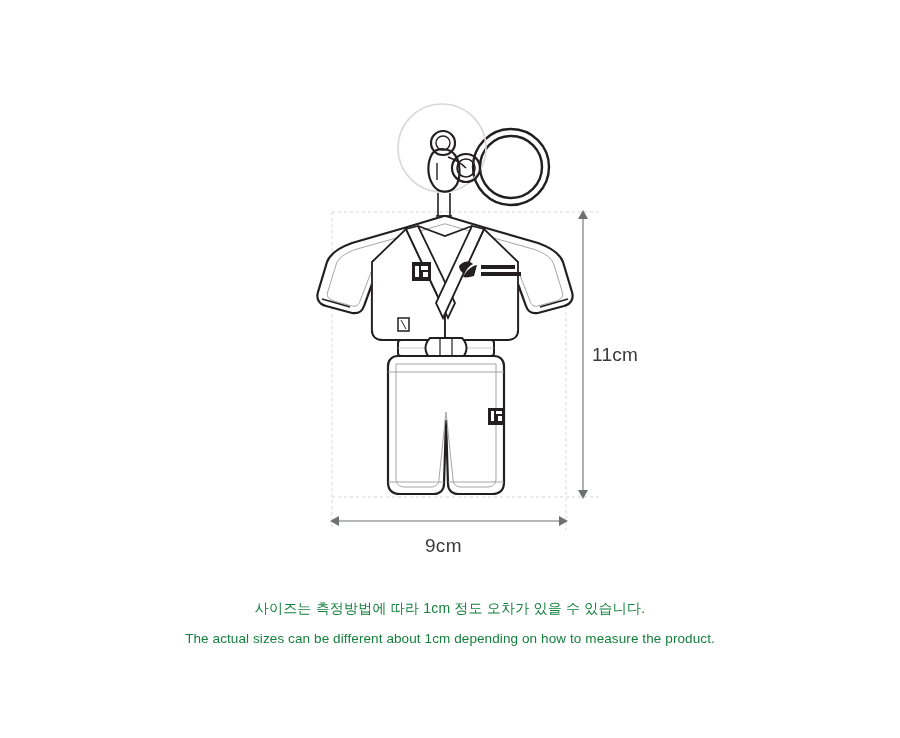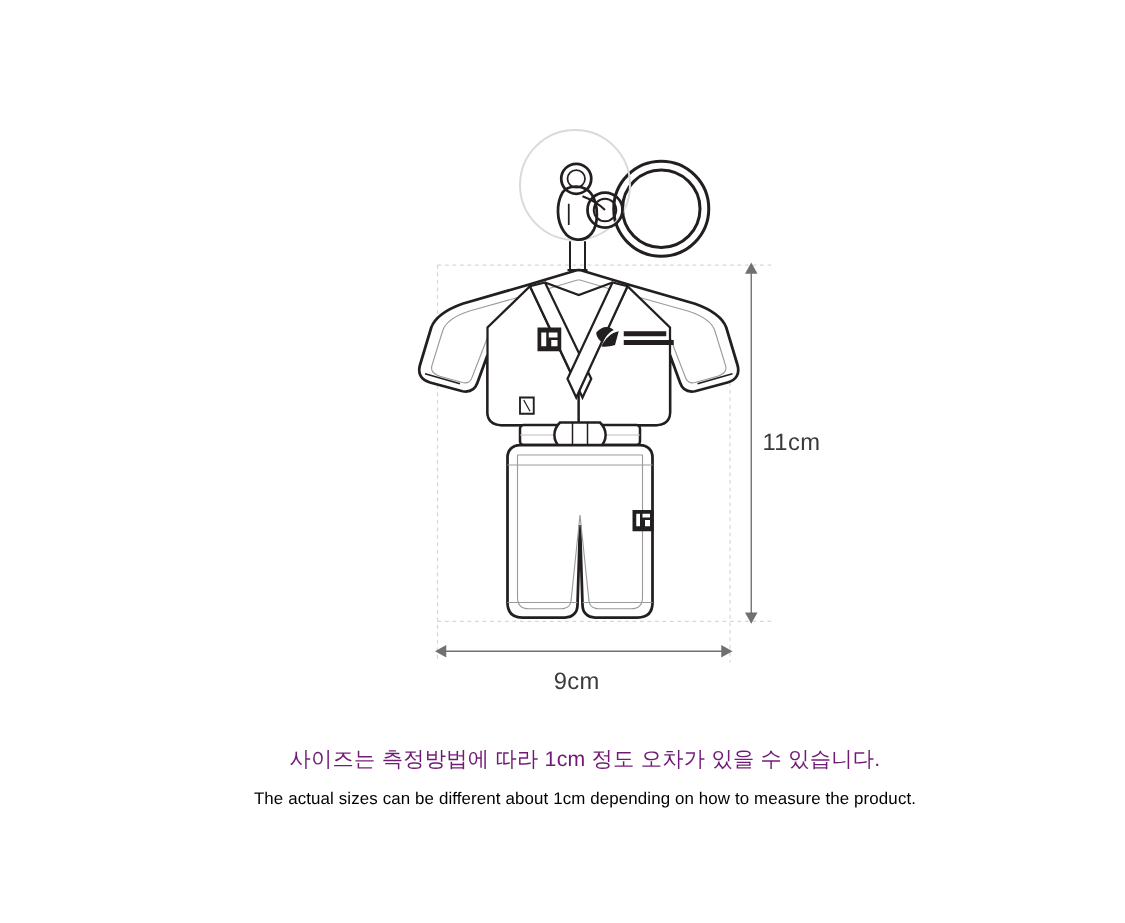--- a/index.html
+++ b/index.html
@@ -12,45 +12,44 @@
     height: 738px;
     position: relative;
     overflow: hidden;
     font-family: "Liberation Sans", sans-serif;
   }
   #stage {
     position: absolute;
     left: 0; top: 0;
     width: 815px;
     height: 738px;
-    margin-left: 18px;
   }
   .art {
     position: absolute;
     left: 0; top: 0;
     width: 900px;
     height: 738px;
   }
   .caption-wrap {
     position: absolute;
     left: 0;
     top: 596px;
     width: 900px;
     text-align: center;
   }
   .caption-ko {
-    font-size: 17px;
-    color: #701a75;
+    font-size: 14px;
+    color: #15803d;
     letter-spacing: 0.2px;
     line-height: 24px;
   }
   .caption-en {
     margin-top: 9px;
     font-size: 13.5px;
-    color: #000000;
+    color: #15803d;
     letter-spacing: 0.1px;
     line-height: 20px;
   }
   .dim-label {
     position: absolute;
     color: #3a3a3a;
     font-size: 19px;
     letter-spacing: 0.3px;
   }
   .dim-v {

